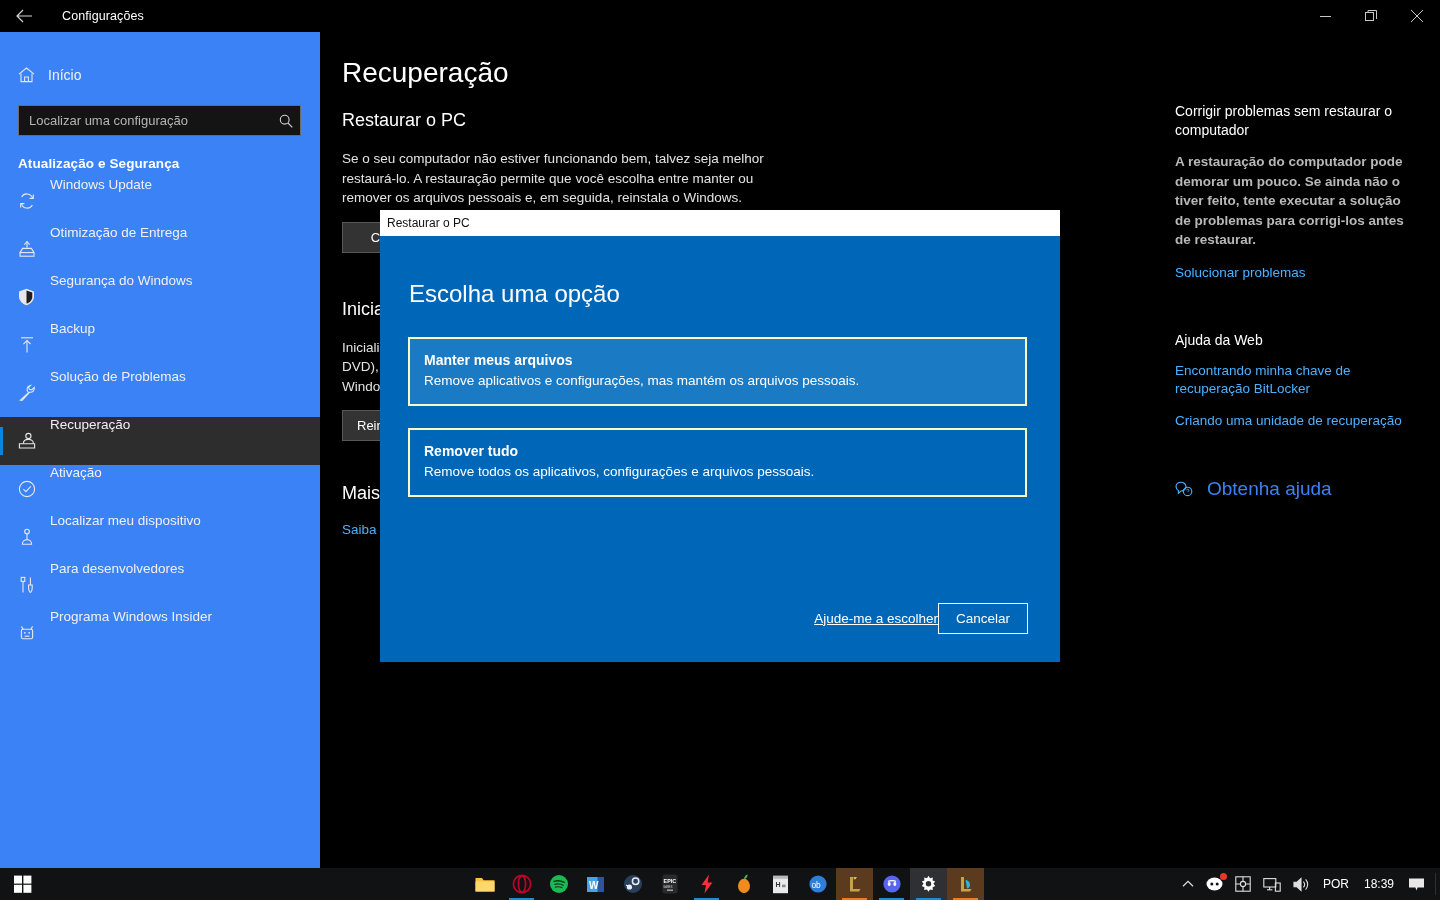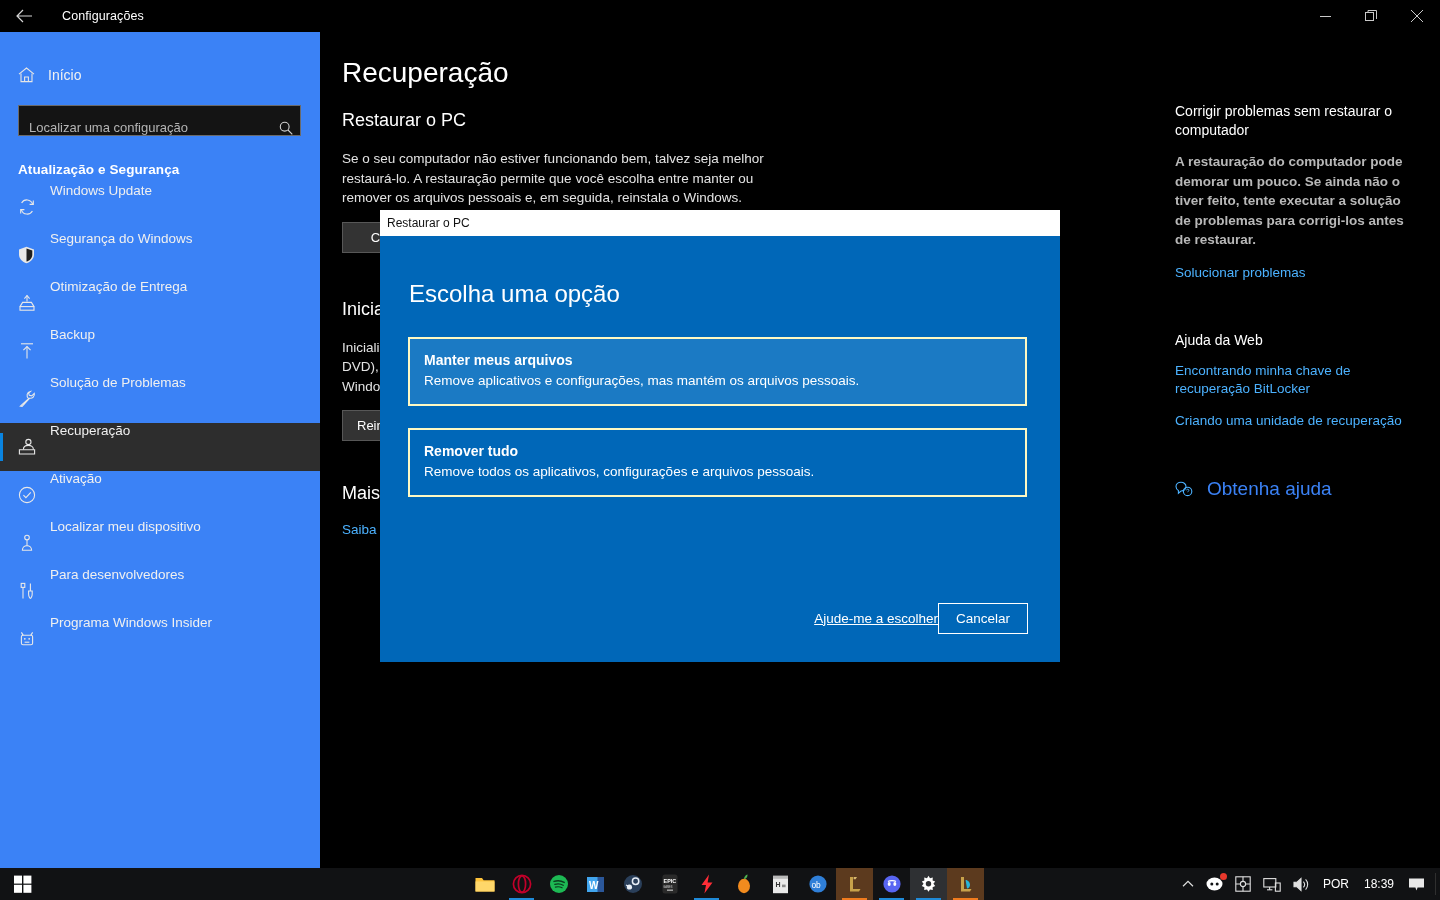--- a/index.html
+++ b/index.html
@@ -34,33 +34,33 @@
     background: #3b82f6;
   }
   .home-row {
     display: flex; align-items: center; height: 40px; margin-top: 23px; padding-left: 18px;
   }
   .home-row .ico { width: 30px; color: #e6e6e6; font-size: 16px; display:flex; align-items:center;}
   .home-row .lbl { color: #f2f2f2; font-size: 14px; }
 
   .searchbox {
     position: relative; margin: 10px 19px 0 18px; height: 31px;
-    background: #141414; border: 1px solid #6a6a6a; display: flex; align-items: flex-end;
+    background: #141414; border: 1px solid #6a6a6a; display: flex; align-items: center;
   }
   .searchbox input {
     flex: 1; background: transparent; border: none; outline: none;
     color: #e0e0e0; font-size: 13px; padding: 0 8px 0 10px;
     font-family: "Liberation Sans", sans-serif;
   }
   .searchbox input::placeholder { color: #b5b5b5; }
   .search-ico { width: 28px; display:flex; align-items:center; justify-content:center; color:#d0d0d0; }
 
   .section-head {
     color: #ffffff; font-size: 13.5px; font-weight: bold;
-    margin: 26px 0 6px 18px; letter-spacing: .1px;
+    margin: 20px 0 6px 18px; letter-spacing: .1px;
   }
 
   .nav { margin-top: 6px; }
   .nav-item {
     position: relative; display: flex; 
     height: 48px; padding-left: 18px;
   }
   .nav-item .ico {
     width: 30px; color: #e8e8e8; display: flex; align-items: center; justify-content: flex-start;
   }
@@ -220,38 +220,38 @@
               <path d="M3.4 11.8 A6 6 0 0 0 14.4 13"></path>
             <path d="M15.3 2.6 V6.4 H11.6"></path>
               <path d="M2.7 15.4 V11.6 H6.4"></path>
           </svg>
         </span>
         <span class="lbl">Windows Update</span>
       </div>
 
       <div class="nav-item">
         <span class="ico">
-          <svg width="17" height="18" viewBox="0 0 17 18" fill="#e8e8e8">
-            <path d="M8.5 0.8 L16 3.4 V8.6 C16 13 12.6 16.1 8.5 17.3 C4.4 16.1 1 13 1 8.6 V3.4 Z"></path>
-            <path d="M8.5 2.6 L14.3 4.6 V8.7 C14.3 12 11.8 14.6 8.5 15.6 Z" fill="#1f1f1f"></path>
-          </svg>
-        </span>
-        <span class="lbl">Segurança do Windows</span>
-      </div>
-
-      <div class="nav-item">
-        <span class="ico">
           <svg width="18" height="18" viewBox="0 0 18 18" fill="none" stroke="#e8e8e8" stroke-width="1.1">
             <path d="M9 1.5 V7.5"></path>
               <path d="M6.4 4.6 L9 1.5 L11.6 4.6"></path>
             <path d="M2 12.6 L4.6 8.4 H13.4 L16 12.6"></path>
               <rect x="2" y="12.6" width="14" height="3.6"></rect>
           </svg>
         </span>
         <span class="lbl">Otimização de Entrega</span>
+      </div>
+
+      <div class="nav-item">
+        <span class="ico">
+          <svg width="17" height="18" viewBox="0 0 17 18" fill="#e8e8e8">
+            <path d="M8.5 0.8 L16 3.4 V8.6 C16 13 12.6 16.1 8.5 17.3 C4.4 16.1 1 13 1 8.6 V3.4 Z"></path>
+            <path d="M8.5 2.6 L14.3 4.6 V8.7 C14.3 12 11.8 14.6 8.5 15.6 Z" fill="#1f1f1f"></path>
+          </svg>
+        </span>
+        <span class="lbl">Segurança do Windows</span>
       </div>
 
       <div class="nav-item">
         <span class="ico">
           <svg width="18" height="18" viewBox="0 0 18 18" fill="none" stroke="#e8e8e8" stroke-width="1.1">
             <path d="M3 1.8 H15"></path>
               <path d="M9 4.6 V16.4"></path>
               <path d="M5.4 8.2 L9 4.6 L12.6 8.2"></path>
           </svg>
         </span>

